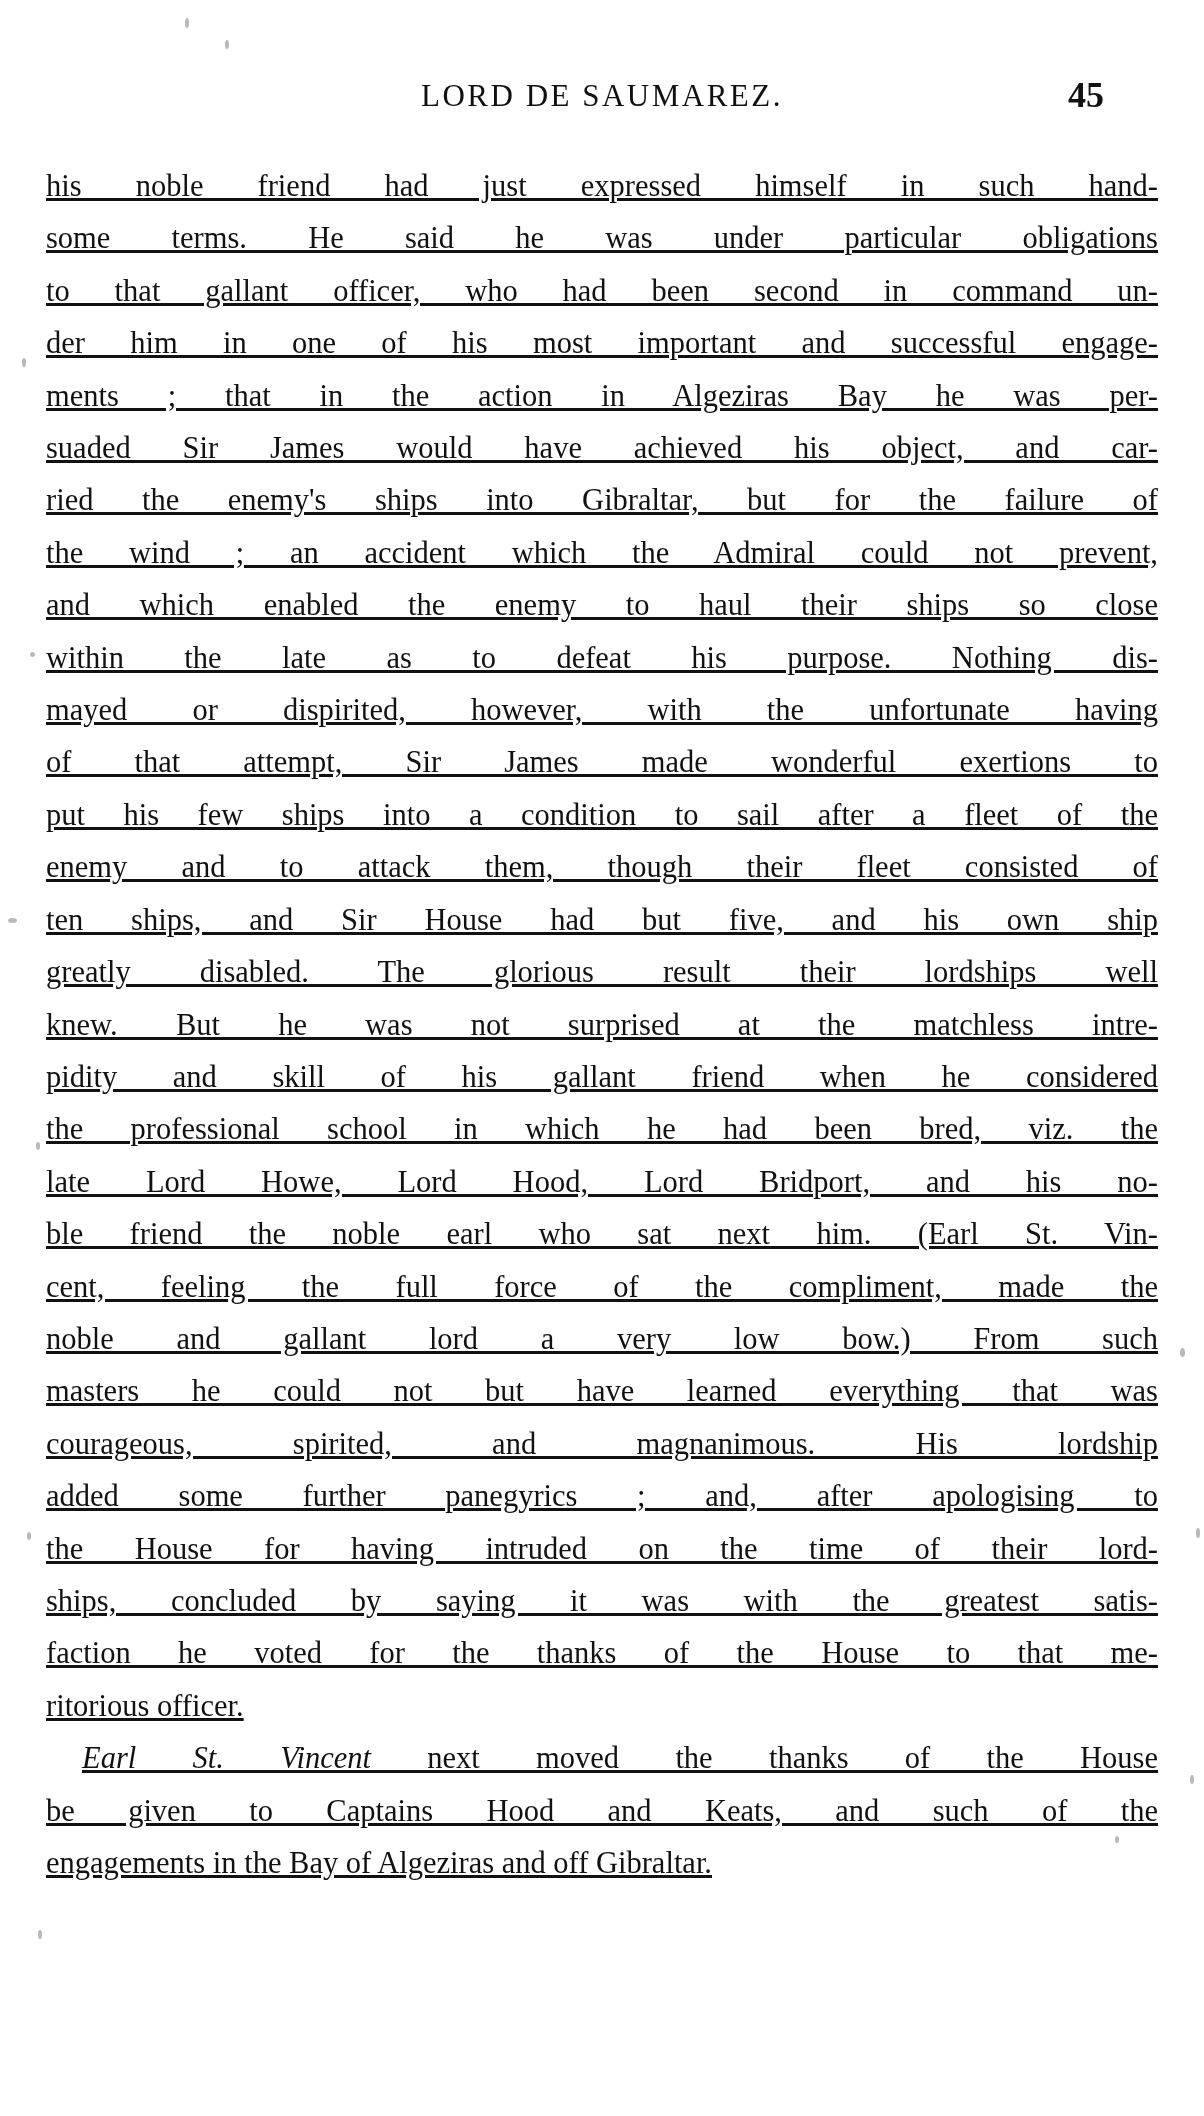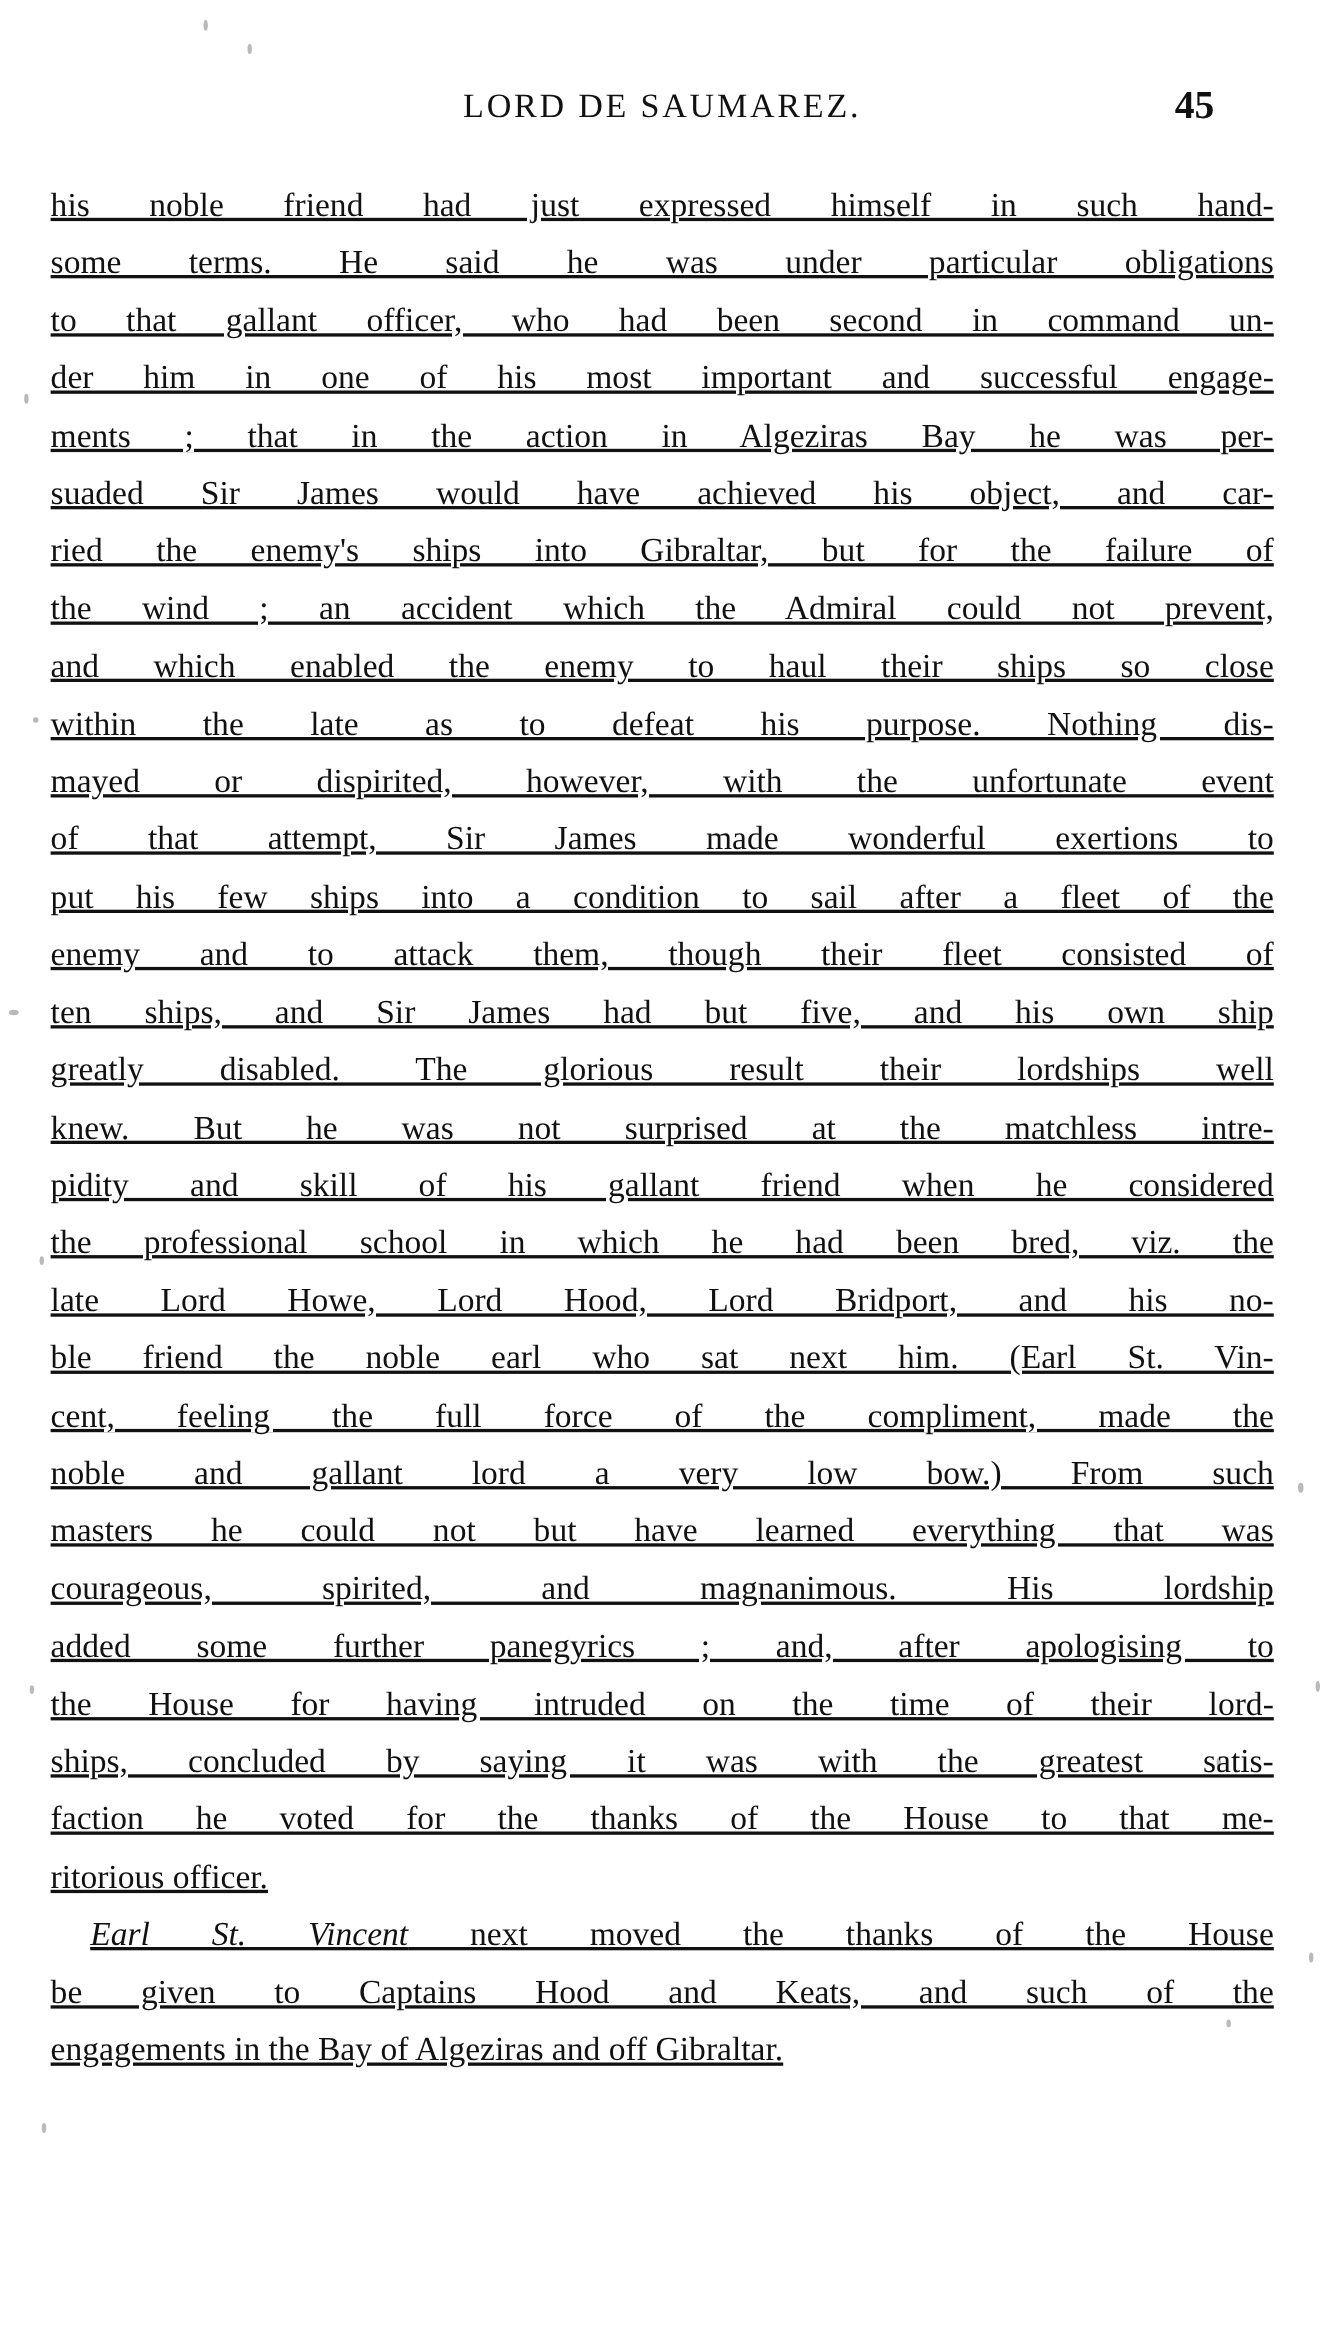--- a/index.html
+++ b/index.html
@@ -108,25 +108,25 @@
       <span class="line">his noble friend had just expressed himself in such hand-</span>
       <span class="line">some terms.    He said he was  under particular obligations</span>
       <span class="line">to that gallant officer, who had been second in command un-</span>
       <span class="line">der him in one of his most important and successful engage-</span>
       <span class="line">ments ;  that in  the  action  in  Algeziras  Bay  he  was  per-</span>
       <span class="line">suaded Sir James would have achieved his object, and car-</span>
       <span class="line">ried the enemy's ships into Gibraltar, but for the failure of</span>
       <span class="line">the wind ; an accident which the Admiral could not prevent,</span>
       <span class="line">and which  enabled  the  enemy  to  haul their  ships  so  close</span>
       <span class="line">within  the  late  as to defeat his purpose.   Nothing dis-</span>
-      <span class="line">mayed or  dispirited,  however,  with the unfortunate  event</span>
+      <span class="line">mayed or  dispirited,  however,  with the unfortunate  having</span>
       <span class="line">of  that  attempt,  Sir  James  made  wonderful  exertions  to</span>
       <span class="line">put his few ships into a condition to sail after a fleet of the</span>
       <span class="line">enemy and  to  attack  them,  though  their  fleet consisted of</span>
-      <span class="line">ten ships,  and  Sir  James  had  but five,  and  his own  ship</span>
+      <span class="line">ten ships,  and  Sir  House  had  but five,  and  his own  ship</span>
       <span class="line">greatly disabled.    The glorious result their lordships well</span>
       <span class="line">knew.   But he was  not surprised  at  the  matchless intre-</span>
       <span class="line">pidity and  skill  of  his  gallant  friend  when  he  considered</span>
       <span class="line">the professional school  in  which  he had been bred, viz. the</span>
       <span class="line">late Lord Howe,  Lord  Hood,  Lord  Bridport,  and his  no-</span>
       <span class="line">ble friend the noble earl who sat next him.    (Earl St. Vin-</span>
       <span class="line">cent,  feeling  the  full force  of  the  compliment,  made  the</span>
       <span class="line">noble  and  gallant  lord  a  very  low  bow.)   From  such</span>
       <span class="line">masters he could not but have learned everything that was</span>
       <span class="line">courageous,  spirited,  and  magnanimous.   His  lordship</span>

